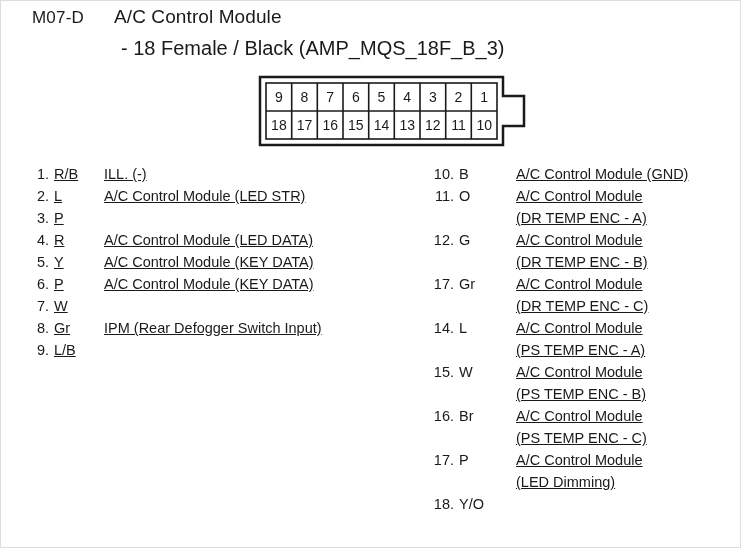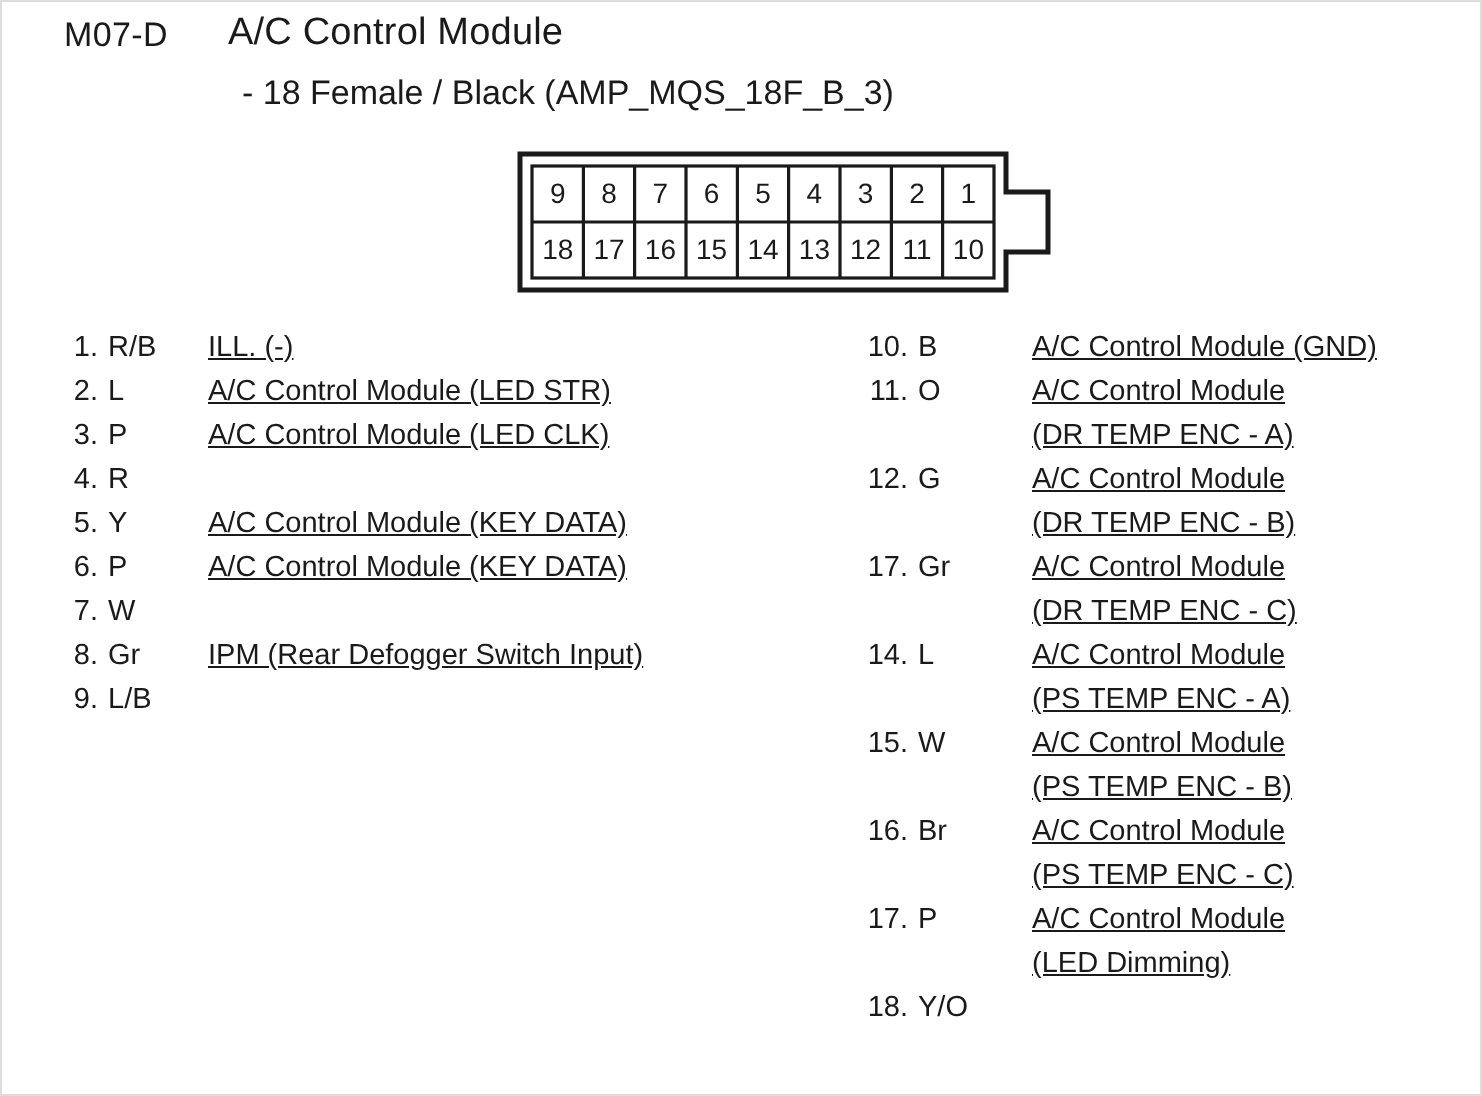--- a/index.html
+++ b/index.html
@@ -37,21 +37,21 @@
     left: 113px;
     top: 5px;
     font-size: 19px;
     letter-spacing: 0.1px;
     white-space: nowrap;
   }
   #connector-subtitle {
     position: absolute;
     left: 120px;
     top: 36px;
-    font-size: 17px;
+    font-size: 20px;
     white-space: nowrap;
   }
 
   
   #connector-diagram {
     position: absolute;
     left: 256px;
     top: 72px;
     width: 275px;
     height: 76px;
@@ -84,21 +84,21 @@
     width: 28px;
     text-align: right;
     flex: 0 0 28px;
     white-space: nowrap;
   }
   .pin-color {
     flex: 0 0 auto;
     padding-left: 5px;
     white-space: nowrap;
   }
-  #pin-list-left .pin-color  { width: 50px; }
+  #pin-list-left .pin-color  { width: 50px; text-decoration: underline; }
   #pin-list-right .pin-color { width: 57px; }
   .pin-desc {
     flex: 1 1 auto;
     white-space: pre-line;
     text-decoration: underline;
   }
 </style>
 </head>
 <body>
 
@@ -161,25 +161,25 @@
       <span class="pin-desc">ILL. (-)</span>
     </div>
     <div class="pin-row">
       <span class="pin-index">2.</span>
       <span class="pin-color">L</span>
       <span class="pin-desc">A/C Control Module (LED STR)</span>
     </div>
     <div class="pin-row">
       <span class="pin-index">3.</span>
       <span class="pin-color">P</span>
-      <span class="pin-desc">A/C Control Module (LED CLK)</span>
     </div>
     <div class="pin-row">
       <span class="pin-index">4.</span>
       <span class="pin-color">R</span>
+      <span class="pin-desc">A/C Control Module (LED DATA)</span>
     </div>
     <div class="pin-row">
       <span class="pin-index">5.</span>
       <span class="pin-color">Y</span>
       <span class="pin-desc">A/C Control Module (KEY DATA)</span>
     </div>
     <div class="pin-row">
       <span class="pin-index">6.</span>
       <span class="pin-color">P</span>
       <span class="pin-desc">A/C Control Module (KEY DATA)</span>

